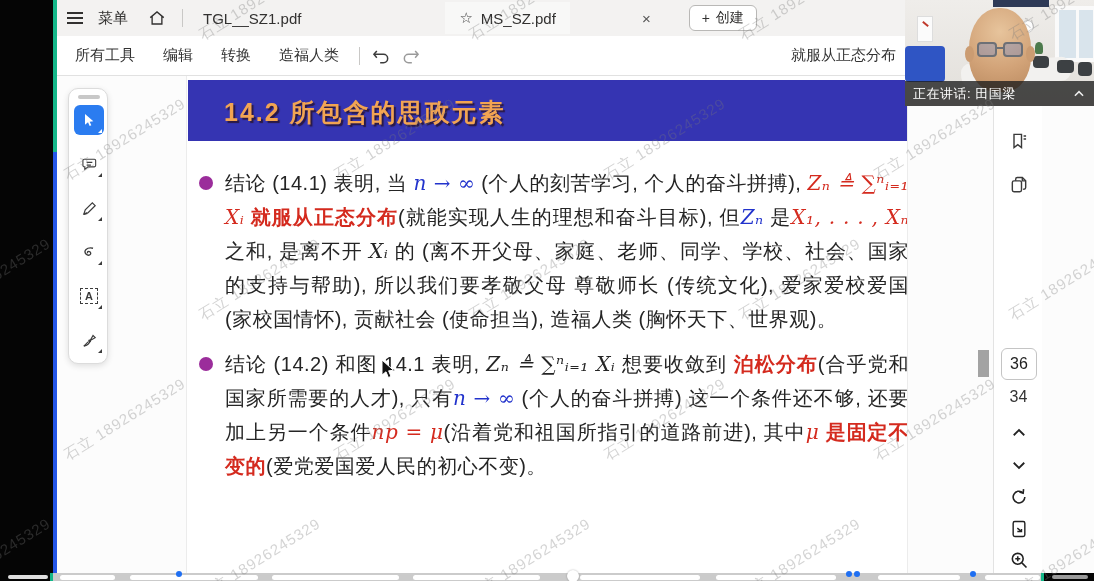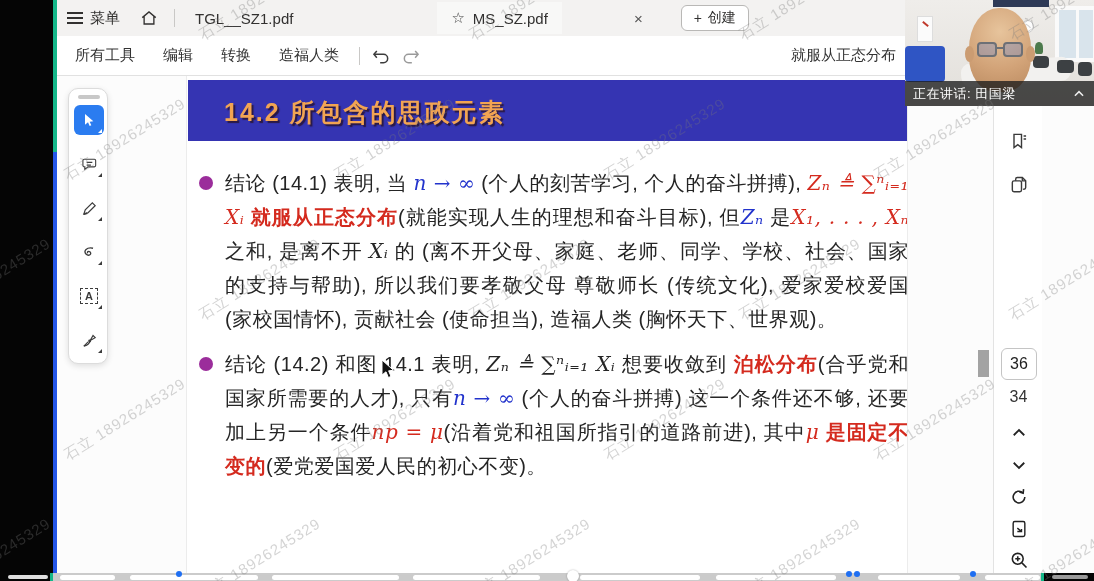--- a/index.html
+++ b/index.html
@@ -12,21 +12,21 @@
   .edge-black-right { position:absolute; left:1042px; top:0; width:52px; height:581px; background:#050505; }
   .green-strip-left { position:absolute; left:53px; top:0; width:4px; height:152px; background:#14b789; }
   .blue-strip-left  { position:absolute; left:53px; top:152px; width:4px; height:421px; background:#2456e8; }
   .navy-line-right  { position:absolute; left:1040px; top:122px; width:2px; height:378px; background:#1a2448; }
   .green-strip-right-top    { position:absolute; left:1040px; top:85px;  width:4px; height:37px;  background:#14b789; }
   .green-strip-right-bottom { position:absolute; left:1040px; top:500px; width:4px; height:73px;  background:#14b789; }
 
   
   .app { position:absolute; left:57px; top:0; width:985px; height:573px; background:#fff; }
   .tabbar { position:absolute; left:0; top:0; width:100%; height:36px; background:#f3f2f1; display:flex; align-items:center; font-size:15px; color:#323130; }
-  .tabbar .item { display:flex; align-items:center; gap:7px; padding:0 10px; height:36px; cursor:default; }
+  .tabbar .item { display:flex; align-items:center; gap:15px; padding:0 10px; height:36px; cursor:default; }
   .tabbar .hamburger { display:inline-block; width:16px; }
   .tabbar .hamburger i { display:block; height:2px; background:#323130; margin:3px 0; }
   .vdiv { width:1px; height:18px; background:#c9c8c6; margin:0 6px; }
   .tab { display:flex; align-items:center; gap:8px; height:32px; padding:0 14px;text-align:center; }
   .tab.active { background:#f8f8f7; }
   .star { font-size:15px; color:#444; }
   .create-btn { display:flex; align-items:center; gap:6px; border:1px solid #b9b8b6; border-radius:6px; height:26px; padding:0 12px; margin-left:24px; background:#fff; font-size:14px; color:#323130; }
   .help-circle { width:18px; height:18px; border:1.5px solid #424242; border-radius:50%; display:flex; align-items:center; justify-content:center; font-size:12px; color:#424242; margin-left:auto; }
   .login { font-size:16px; font-weight:700; color:#1b1a19; margin:0 22px 0 18px; }
 

